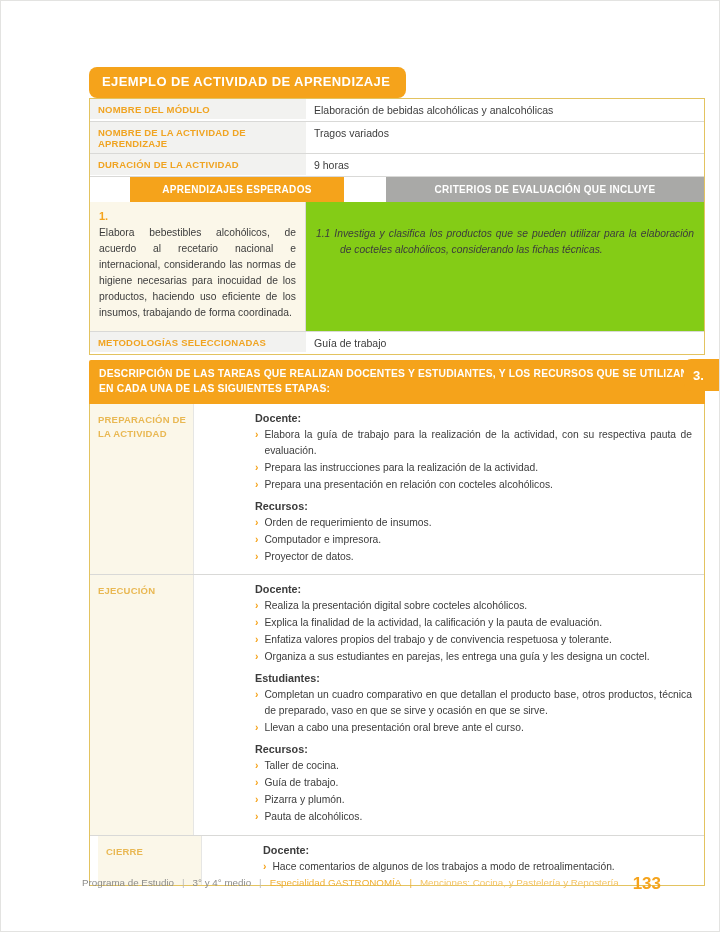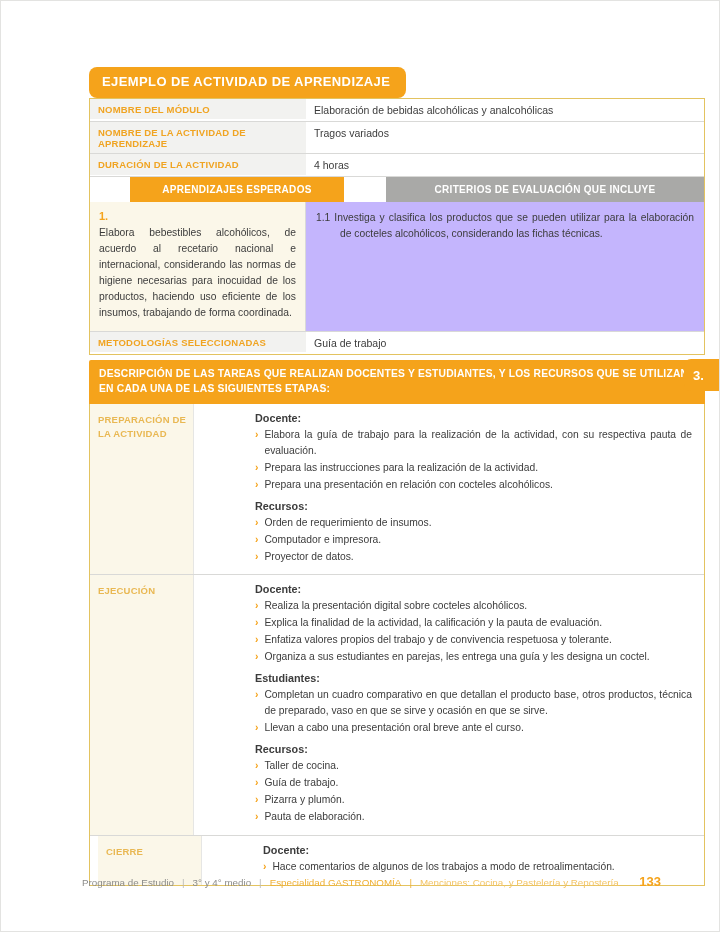--- a/index.html
+++ b/index.html
@@ -115,22 +115,23 @@
     font-size:11px;
     margin-bottom:3px;
   }
   .ae-text{
     font-size:10.3px;
     line-height:1.55;
     text-align:justify;
   }
   .ce-cell{
     flex:1;
-    background:#c4b5fd;
-    padding:8px 10px;
+    background:#84cc16;
+    padding:24px 10px;
+    font-style:italic;
   }
   .ce-text{
     font-size:10.3px;
     line-height:1.55;
     padding-left:24px;
     text-indent:-24px;
     text-align:justify;
   }
   .banner{
     margin-top:5px;
@@ -221,42 +222,42 @@
   .footer .sep-gray{color:#B9B9B7;}
   .footer .orange{color:var(--footer-orange);}
   .footer .sep-orange{color:var(--footer-orange);}
   .footer .light-orange{color:var(--footer-light-orange);}
   .page-number{
     position:absolute;
     right:58px;
     top:873px;
     color:var(--accent-orange);
     font-weight:bold;
-    font-size:13px;
+    font-size:17px;
   }
 </style>
 </head>
 <body>
 
 <div class="content">
 
   <div class="title-tab">EJEMPLO DE ACTIVIDAD DE APRENDIZAJE</div>
 
   <div class="tableA">
     <div class="info-row">
       <div class="info-label">NOMBRE DEL MÓDULO</div>
       <div class="info-value">Elaboración de bebidas alcohólicas y analcohólicas</div>
     </div>
     <div class="info-row">
       <div class="info-label">NOMBRE DE LA ACTIVIDAD DE APRENDIZAJE</div>
       <div class="info-value">Tragos variados</div>
     </div>
     <div class="info-row">
       <div class="info-label">DURACIÓN DE LA ACTIVIDAD</div>
-      <div class="info-value">4 horas</div>
+      <div class="info-value">9 horas</div>
     </div>
     <div class="ae-ce-header">
       <div class="ae-header">APRENDIZAJES ESPERADOS</div>
       <div class="ce-header">CRITERIOS DE EVALUACIÓN QUE INCLUYE</div>
     </div>
     <div class="ae-ce-body">
       <div class="ae-cell">
         <div class="ae-number">1.</div>
         <div class="ae-text">Elabora bebestibles alcohólicos, de acuerdo al recetario nacional e internacional, considerando las normas de higiene necesarias para inocuidad de los productos, haciendo uso eficiente de los insumos, trabajando de forma coordinada.</div>
       </div>
@@ -342,21 +343,21 @@
             <div class="bullet-item">
               <span class="bullet">›</span>
               <span class="bullet-text">Guía de trabajo.</span>
             </div>
             <div class="bullet-item">
               <span class="bullet">›</span>
               <span class="bullet-text">Pizarra y plumón.</span>
             </div>
             <div class="bullet-item">
               <span class="bullet">›</span>
-              <span class="bullet-text">Pauta de elaboración.</span>
+              <span class="bullet-text">Pauta de alcohólicos.</span>
             </div>
           </div>
         </div>
         <div class="stage-row">
           <div class="stage-label">CIERRE</div>
           <div class="stage-content">
             <div class="group-heading">Docente:</div>
             <div class="bullet-item">
               <span class="bullet">›</span>
               <span class="bullet-text">Hace comentarios de algunos de los trabajos a modo de retroalimentación.</span>

